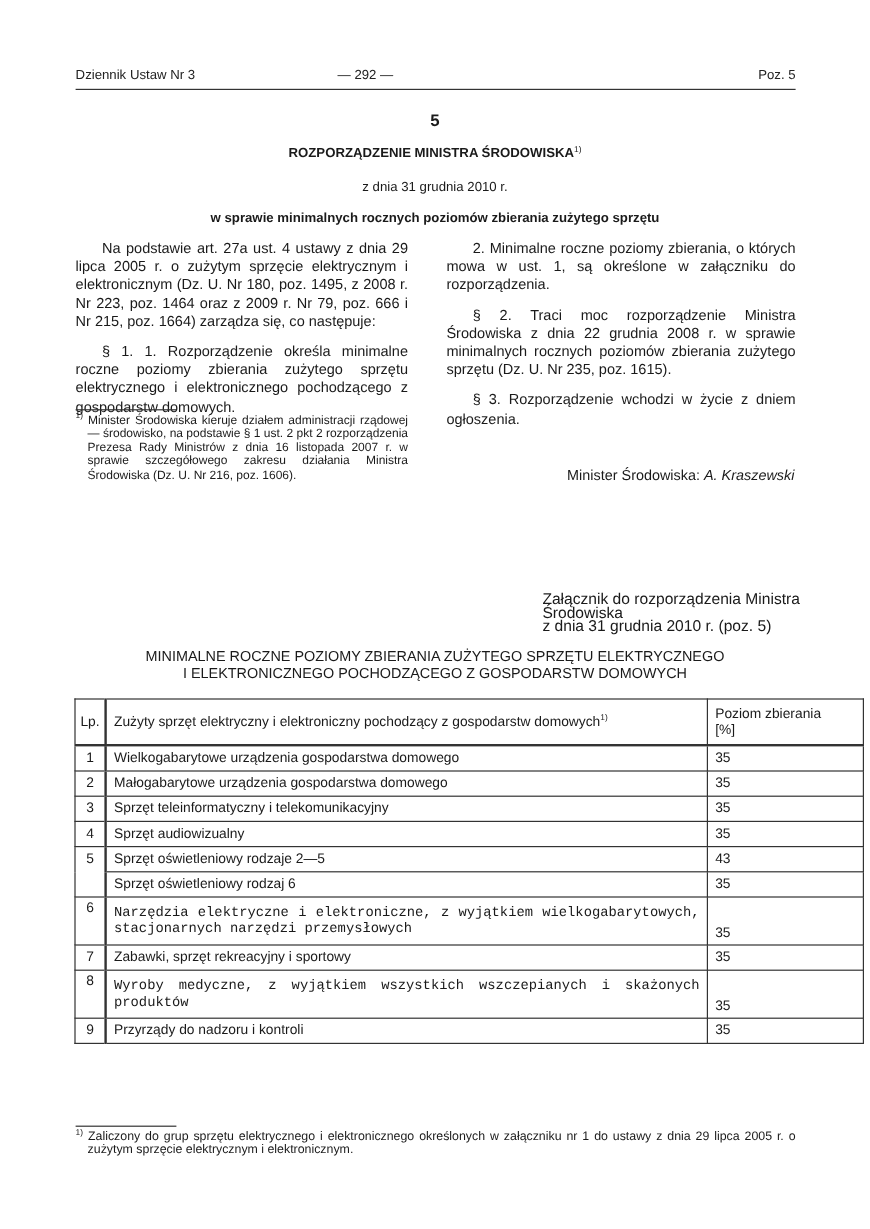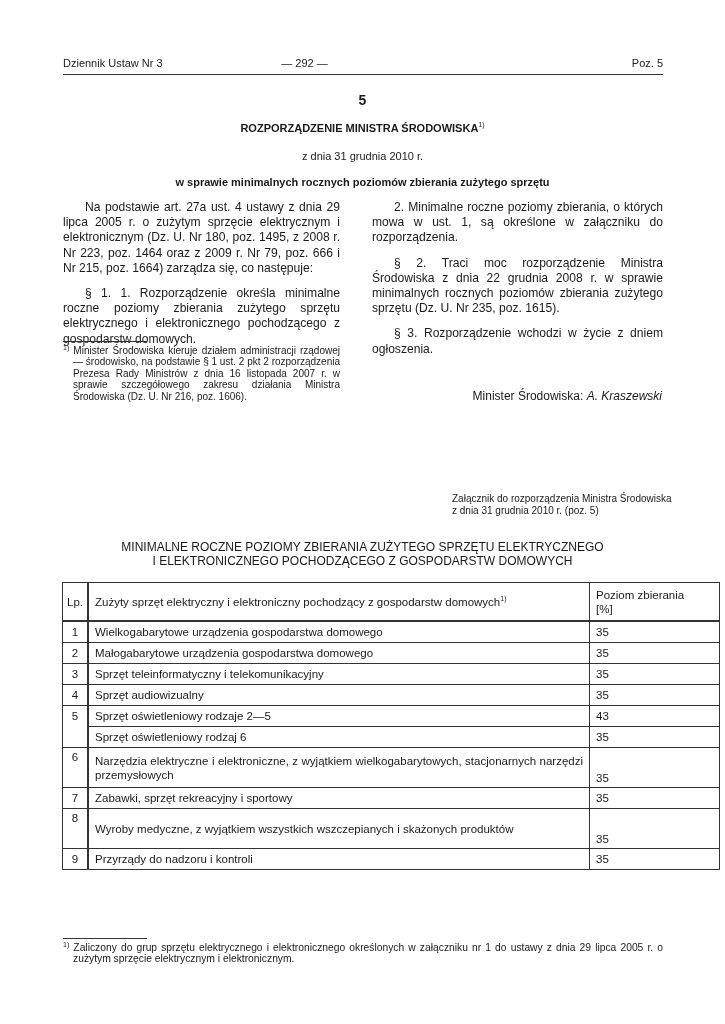--- a/index.html
+++ b/index.html
@@ -27,39 +27,39 @@
   .left-col { left: 63px; width: 277px; }
   .right-col { left: 372px; width: 291px; }
 
   .fn-rule { height: 0; border-top: 1px solid #333; }
   .fn { font-size: 10px; line-height: 11.4px; text-align: justify; }
   .fn .fn-body { padding-left: 10px; text-indent: -10px; display: block; }
 
   .sign { top: 389px; right: 63px; font-size: 12px; }
   .sign i { font-style: italic; }
 
-  .annex { left: 452px; top: 493px; font-size: 10px; line-height: 11.5px; }
+  .annex { left: 452px; top: 493px; font-size: 13px; line-height: 11.5px; }
 
   .tbl-title { top: 541px; font-size: 12px; line-height: 13.5px; }
 
   table.t {
     position: absolute; left: 62px; top: 582px; width: 658px;
     border-collapse: collapse; font-size: 11.5px;
     border: 1.4px solid #222;
   }
   table.t td { border: 1px solid #333; padding: 0 6px; vertical-align: middle; }
   table.t td.lp { width: 15px; text-align: center; padding: 0 4px; border-right: 2px solid #333; }
   table.t td.val { width: 117px; }
   table.t td.val.bottom { vertical-align: bottom; padding-bottom: 3px; }
   table.t tr.head td { height: 37px; }
   table.t tr.head td.val { line-height: 14px; }
   table.t tr.head td { border-bottom: 2px solid #333; }
   table.t tr.row td { height: 20px; }
   table.t tr.row2 td { height: 36px; }
-  table.t td.desc2 { line-height: 14px; text-align: justify; }
+  table.t td.desc2 { line-height: 14px; text-align: justify; font-family: Liberation Mono, monospace; }
   table.t td.nobottom { border-bottom: none; }
   table.t td.notop { border-top: none; }
   table.t tr.thick td { border-top: 1.8px solid #333; }
 </style>
 </head>
 <body>
 
 <div class="abs hdr hdr-left">Dziennik Ustaw Nr 3</div>
 <div class="abs hdr hdr-center">— 292 —</div>
 <div class="abs hdr hdr-right">Poz. 5</div>

